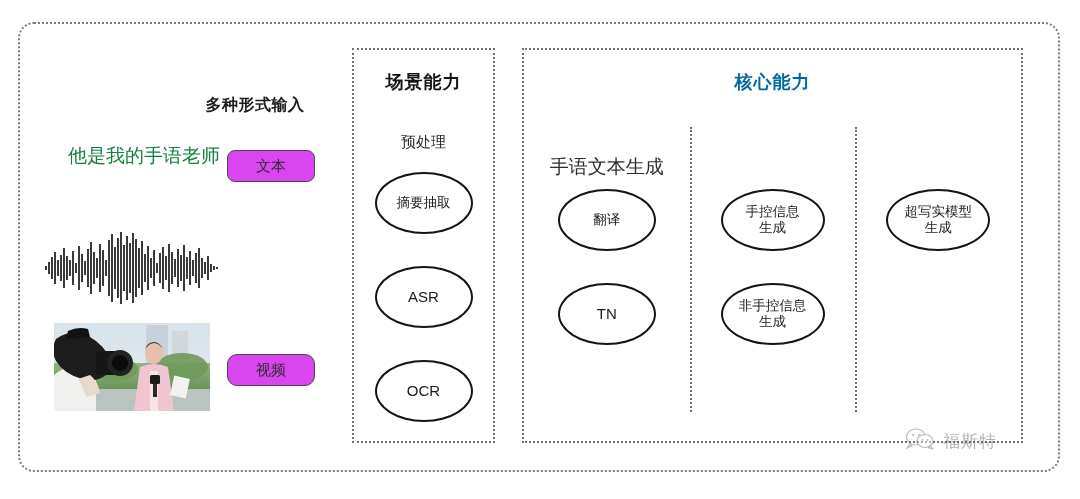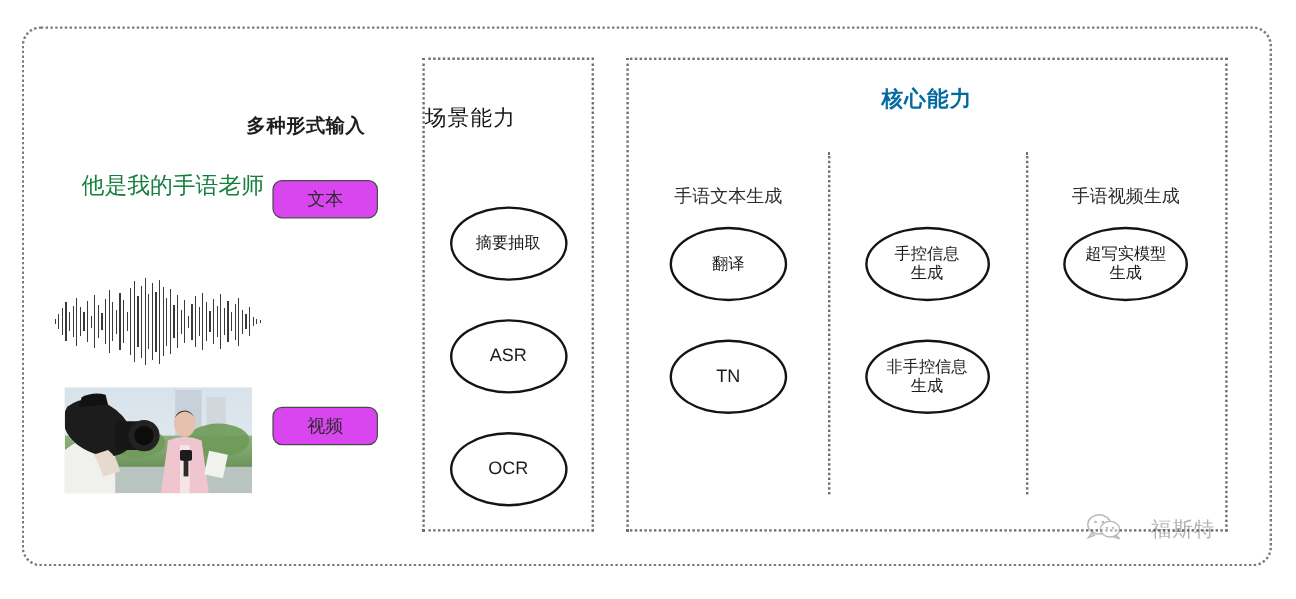--- a/index.html
+++ b/index.html
@@ -68,21 +68,21 @@
     border-radius: 8px;
     background: #d946ef;
     display: flex;
     align-items: center;
     justify-content: center;
     font-size: 15px;
     color: #2b2b2b;
   }
   .modality-btn.b0 { top: 55px; }
   .modality-btn.b1 { top: 151px; }
-  .modality-btn.b2 { top: 244px; }
+  .modality-btn.b2 { top: 259px; border-radius: 10px; }
 
   
   .waveform {
     position: absolute;
     left: 14px;
     top: 135px;
     width: 176px;
     height: 76px;
   }
 
@@ -103,24 +103,25 @@
     left: 352px;
     top: 48px;
     width: 143px;
     height: 395px;
     box-sizing: border-box;
     border: 2px dotted #6f6f6f;
   }
   .scene-title {
     position: absolute;
     left: 0;
-    top: 36px;
-    width: 100%;
+    top: 20px;
+    width: 100%;
+    text-align: center;
     font-size: 18px;
-    font-weight: normal;
+    font-weight: bold;
     color: #151515;
     letter-spacing: 1px;
   }
   .scene-sub {
     position: absolute;
     left: 0;
     top: 83px;
     width: 100%;
     text-align: center;
     font-size: 15px;
@@ -173,21 +174,21 @@
     top: 0px;
     height: 285px;
     border-left: 2px dotted #6f6f6f;
   }
   .col-label {
     position: absolute;
     left: 0;
     top: 27px;
     width: 100%;
     text-align: center;
-    font-size: 15px;
+    font-size: 19px;
     color: #2b2b2b;
   }
   .col-nodes {
     position: absolute;
     left: 0;
     top: 62px;
     width: 100%;
   }
 
   
@@ -214,21 +215,21 @@
   .node.wide { width: 100px; }
   .node .node-label.latin { font-size: 15px; }
 
   
   .watermark {
     position: absolute;
     left: 905px;
     top: 428px;
     display: flex;
     align-items: center;
-    gap: 24px;
+    gap: 8px;
     opacity: 0.45;
   }
   .watermark .wm-text {
     font-size: 17px;
     color: #555;
     letter-spacing: 1px;
   }
 </style>
 </head>
 <body>
@@ -349,20 +350,21 @@
   <div class="modality-btn b0">
     <span>文本</span>
   </div>
   <div class="modality-btn b2">
     <span>视频</span>
   </div>
 </div>
 
 <div class="scene-box">
   <div class="scene-title">场景能力</div>
+  <div class="scene-sub">预处理</div>
   <div class="scene-nodes">
     <div class="node">
       <span class="node-label">摘要抽取</span>
     </div>
     <div class="node">
       <span class="node-label latin">ASR</span>
     </div>
     <div class="node">
       <span class="node-label latin">OCR</span>
     </div>
@@ -393,21 +395,20 @@
 生成</span>
         </div>
         <div class="node wide">
           <span class="node-label">非手控信息
 生成</span>
         </div>
       </div>
     </div>
 
     <div class="core-col">
-      <div class="col-label">手语视频生成</div>
       <div class="col-nodes">
         <div class="node wide">
           <span class="node-label">超写实模型
 生成</span>
         </div>
       </div>
     </div>
 
   </div>
 </div>

